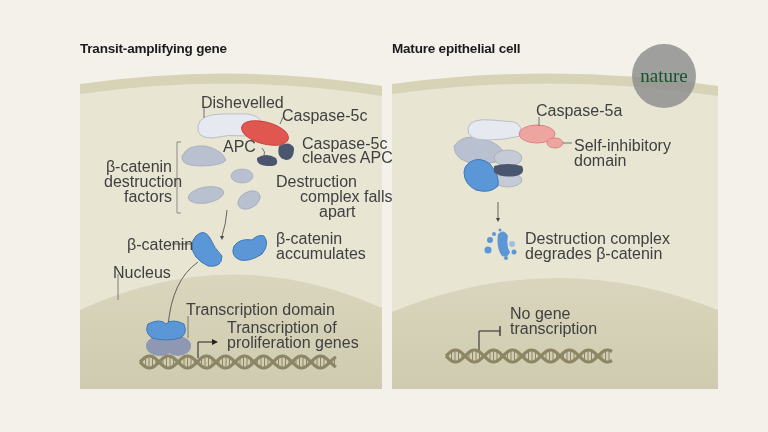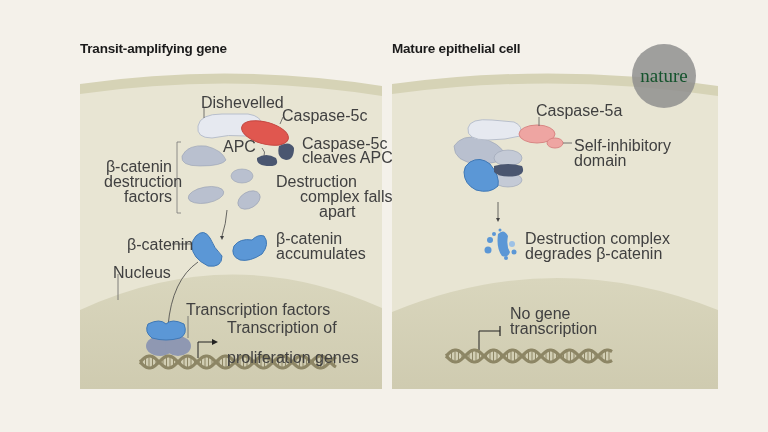--- a/index.html
+++ b/index.html
@@ -227,23 +227,23 @@
 <div class="lbl r" style="left:104px;top:159px;width:68px;">β-catenin</div>
 <div class="lbl r" style="left:104px;top:174px;width:68px;">destruction</div>
 <div class="lbl r" style="left:104px;top:189px;width:68px;">factors</div>
 <div class="lbl" style="left:276px;top:174px;">Destruction</div>
 <div class="lbl" style="left:276px;top:189px;margin-left:24px;">complex falls</div>
 <div class="lbl" style="left:276px;top:204px;margin-left:43px;">apart</div>
 <div class="lbl" style="left:127px;top:237px;">β-catenin</div>
 <div class="lbl" style="left:276px;top:231px;">β-catenin</div>
 <div class="lbl" style="left:276px;top:246px;">accumulates</div>
 <div class="lbl" style="left:113px;top:265px;">Nucleus</div>
-<div class="lbl" style="left:186px;top:302px;">Transcription factors</div>
+<div class="lbl" style="left:186px;top:302px;">Transcription domain</div>
 <div class="lbl" style="left:227px;top:320px;">Transcription of</div>
-<div class="lbl" style="left:227px;top:335px;margin-top:15px;">proliferation genes</div>
+<div class="lbl" style="left:227px;top:335px;">proliferation genes</div>
 
 <div class="lbl" style="left:536px;top:103px;">Caspase-5a</div>
 <div class="lbl" style="left:574px;top:138px;">Self-inhibitory</div>
 <div class="lbl" style="left:574px;top:153px;">domain</div>
 <div class="lbl" style="left:525px;top:231px;">Destruction complex</div>
 <div class="lbl" style="left:525px;top:246px;">degrades β-catenin</div>
 <div class="lbl" style="left:510px;top:306px;">No gene</div>
 <div class="lbl" style="left:510px;top:321px;">transcription</div>
 
 <div class="logo">nature</div>

